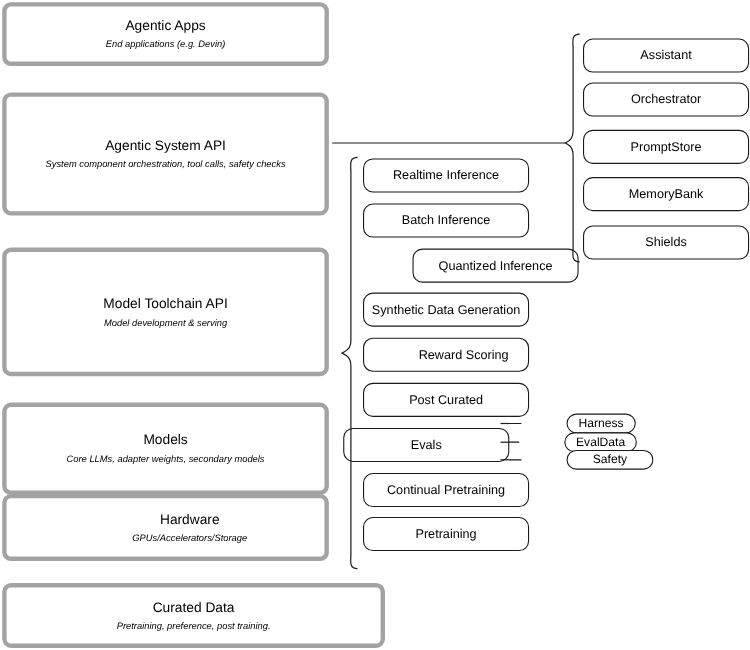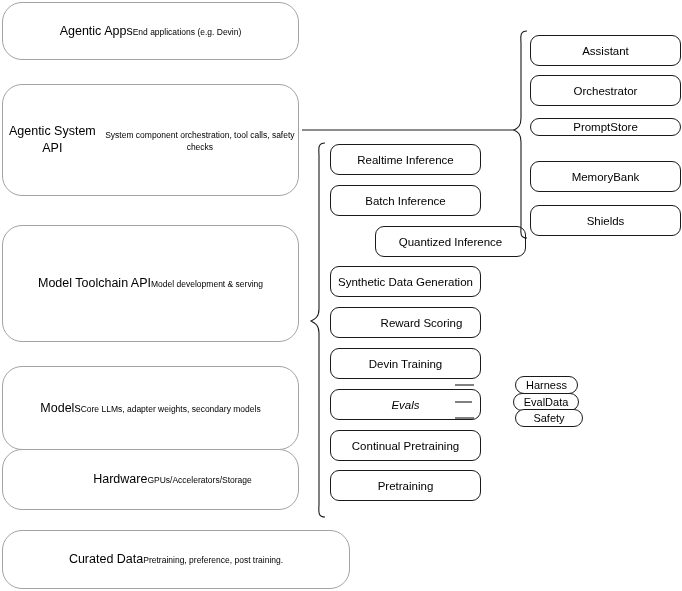--- a/index.html
+++ b/index.html
@@ -13,38 +13,40 @@
     height: 591px;
     background: #ffffff;
     font-family: "Liberation Sans", sans-serif;
     overflow: hidden;
   }
 
   
   .layer-box {
     position: absolute;
     box-sizing: border-box;
-    border: 1px solid #a3a3a3;
-    border-radius: 20px;
+    border: 4px solid #a3a3a3;
+    border-radius: 8px;
     background: #ffffff;
     display: flex;
+    flex-direction: column;
     align-items: center;
     justify-content: center;
     text-align: center;
   }
   .layer-title {
     font-size: 12.5px;
     color: #000000;
     line-height: 1.35;
   }
   .layer-sub {
     font-size: 8.5px;
     color: #000000;
     line-height: 1.35;
     margin-top: 3px;
+    font-style: italic;
   }
 
   
   .node-box {
     position: absolute;
     box-sizing: border-box;
     border: 1px solid #1a1a1a;
     border-radius: 9px;
     background: #ffffff;
     display: flex;
@@ -157,49 +159,49 @@
   <div class="node-box" style="left:330px; top:226px; width:151px; height:31px;margin-left:45px;">
     <span>Quantized Inference</span>
   </div>
   <div class="node-box" style="left:330px; top:266px; width:151px; height:31px;">
     <span>Synthetic Data Generation</span>
   </div>
   <div class="node-box" style="left:330px; top:307px; width:151px; height:31px;padding-left:32px;">
     <span>Reward Scoring</span>
   </div>
   <div class="node-box" style="left:330px; top:348px; width:151px; height:31px;">
-    <span>Devin Training</span>
-  </div>
-  <div class="node-box" style="left:330px; top:389px; width:151px; height:31px;font-style:italic;">
+    <span>Post Curated</span>
+  </div>
+  <div class="node-box" style="left:312px; top:389px; width:151px; height:31px;">
     <span>Evals</span>
   </div>
   <div class="node-box" style="left:330px; top:430px; width:151px; height:31px;">
     <span>Continual Pretraining</span>
   </div>
   <div class="node-box" style="left:330px; top:470px; width:151px; height:31px;">
     <span>Pretraining</span>
   </div>
 
   <div class="pill-box" style="left:470px; top:376px; width:63px; height:18px;">
     <span>Harness</span>
   </div>
   <div class="pill-box" style="left:468px; top:393px; width:66px; height:18px;">
     <span>EvalData</span>
   </div>
-  <div class="pill-box" style="left:470px; top:409px; width:68px; height:18px;">
+  <div class="pill-box" style="left:470px; top:409px; width:79px; height:18px;">
     <span>Safety</span>
   </div>
 
   <div class="node-box" style="left:530px; top:35px; width:151px; height:31px;">
     <span>Assistant</span>
   </div>
   <div class="node-box" style="left:530px; top:75px; width:151px; height:31px;">
     <span>Orchestrator</span>
   </div>
-  <div class="node-box" style="left:530px; top:118px; width:151px; height:18px;align-items:center;">
+  <div class="node-box" style="left:530px; top:118px; width:151px; height:31px;align-items:center;">
     <span>PromptStore</span>
   </div>
   <div class="node-box" style="left:530px; top:161px; width:151px; height:31px;">
     <span>MemoryBank</span>
   </div>
   <div class="node-box" style="left:530px; top:205px; width:151px; height:31px;">
     <span>Shields</span>
   </div>
 
 </div>

